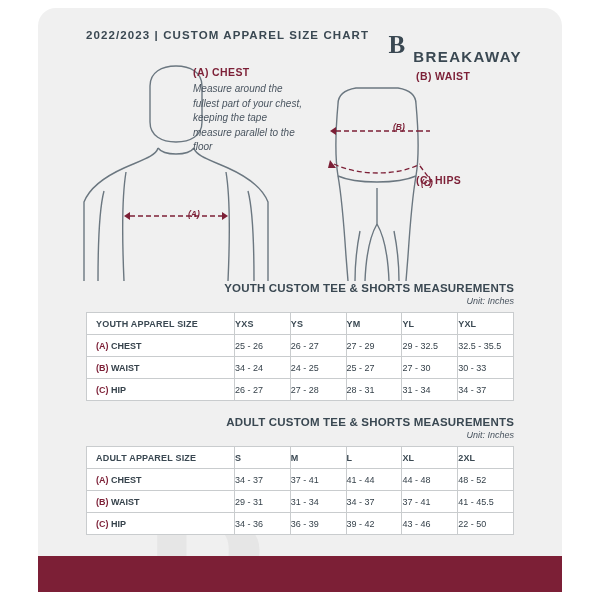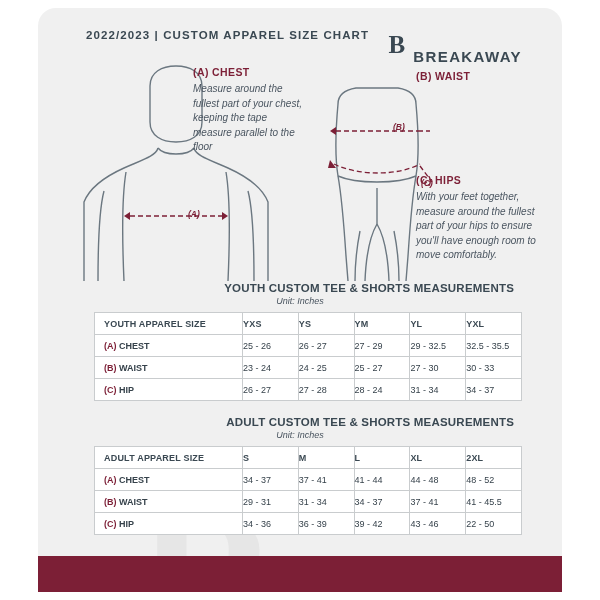--- a/index.html
+++ b/index.html
@@ -126,33 +126,32 @@
   
   .tbl-block { position: absolute; left: 48px; width: 428px; }
   .tbl-title {
     text-align: right;
     font-size: 11.5px;
     font-weight: bold;
     color: #3a4852;
     letter-spacing: .2px;
   }
   .tbl-unit {
-    text-align: center;
+    text-align: right;
     font-size: 9px;
     font-style: italic;
     color: #4a5560;
     margin-top: 2px;
     margin-bottom: 6px;
   }
   table {
     border-collapse: collapse;
     width: 428px;
     background: #ffffff;
     table-layout: fixed;
-    margin-left: 8px;
   }
   th, td {
     border: 1px solid #c9ccce;
     height: 21px;
     font-size: 9px;
     color: #36424b;
     text-align: left;
     padding: 0;
   }
   th.rowhead, td.rowhead {
@@ -248,21 +247,20 @@
 
       <div class="callout" id="callout-chest">
         <div class="ctitle">(A) CHEST</div>
         <div class="cbody">Measure around the fullest part of your chest, keeping the tape measure parallel to the floor</div>
       </div>
       <div class="callout" id="callout-waist">
         <div class="ctitle">(B) WAIST</div>
       </div>
       <div class="callout" id="callout-hips">
         <div class="ctitle">(C) HIPS</div>
-        <div class="cbody">With your feet together, measure around the fullest part of your hips to ensure you'll have enough room to move comfortably.</div>
       </div>
     </div>
 
     <div class="tbl-block" id="youth-block">
       <div class="tbl-title">YOUTH CUSTOM TEE &amp; SHORTS MEASUREMENTS</div>
       <div class="tbl-unit">Unit: Inches</div>
       <table>
         <thead>
           <tr>
             <th class="rowhead">YOUTH APPAREL SIZE</th>
@@ -277,31 +275,31 @@
           <tr>
             <td class="rowhead"><span class="letter">(A)</span> CHEST</td>
             <td>25 - 26</td>
             <td>26 - 27</td>
             <td>27 - 29</td>
             <td>29 - 32.5</td>
             <td>32.5 - 35.5</td>
           </tr>
           <tr>
             <td class="rowhead"><span class="letter">(B)</span> WAIST</td>
-            <td>23 - 24</td>
+            <td>34 - 24</td>
             <td>24 - 25</td>
             <td>25 - 27</td>
             <td>27 - 30</td>
             <td>30 - 33</td>
           </tr>
           <tr>
             <td class="rowhead"><span class="letter">(C)</span> HIP</td>
             <td>26 - 27</td>
             <td>27 - 28</td>
-            <td>28 - 24</td>
+            <td>28 - 31</td>
             <td>31 - 34</td>
             <td>34 - 37</td>
           </tr>
         </tbody>
       </table>
     </div>
 
     <div class="tbl-block" id="adult-block">
       <div class="tbl-title">ADULT CUSTOM TEE &amp; SHORTS MEASUREMENTS</div>
       <div class="tbl-unit">Unit: Inches</div>

